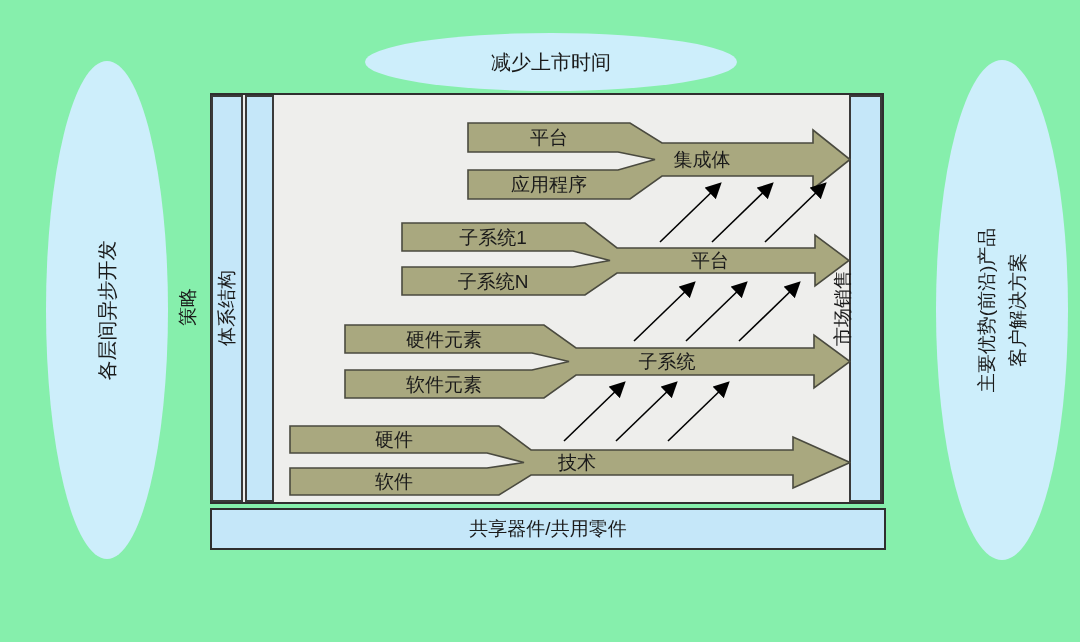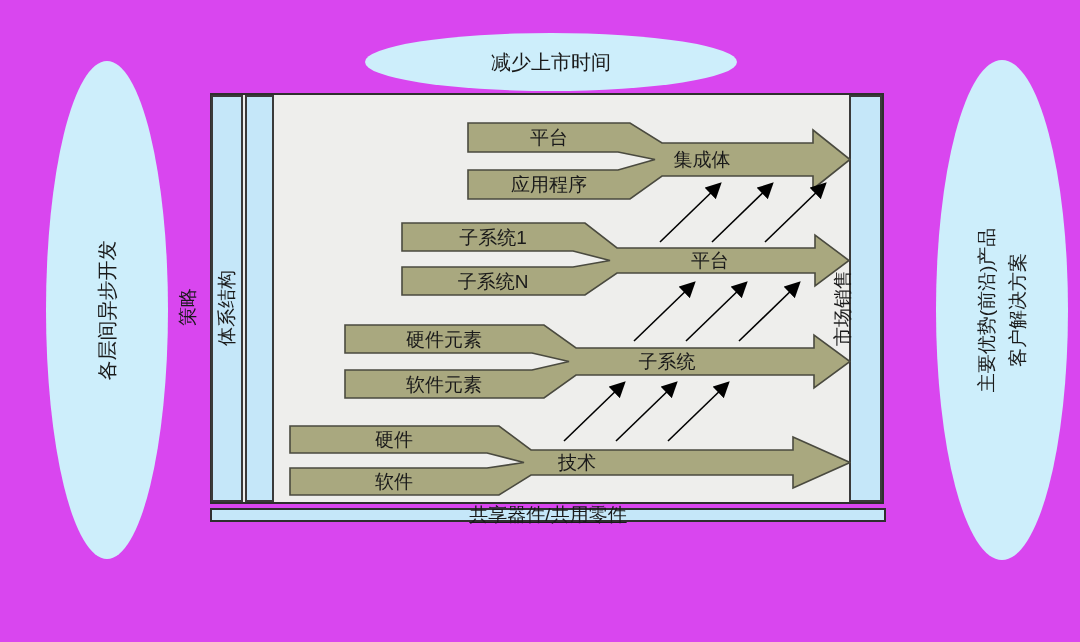--- a/index.html
+++ b/index.html
@@ -1,17 +1,17 @@
 <!DOCTYPE html>
 <html><head>
 <meta charset="utf-8">
 <style>
   html,body{margin:0;padding:0;background:#ffffff;}
   .canvas{
-    position:relative;width:1080px;height:642px;background:#d946ef;overflow:hidden;
+    position:relative;width:1080px;height:642px;background:#86efac;overflow:hidden;
     font-family:"Liberation Sans","DejaVu Sans",sans-serif;color:#1a1a1a;
   }
   .ellipse{
     position:absolute;background:#cdeefb;border-radius:50%;
     display:flex;align-items:center;justify-content:center;text-align:center;
   }
   .ellipse-top{left:365px;top:33px;width:372px;height:58px;font-size:20px;}
   .ellipse-bottom{left:379px;top:558px;width:340px;height:60px;font-size:20px;}
   .ellipse-left{left:46px;top:61px;width:122px;height:498px;}
   .ellipse-right{left:936px;top:60px;width:132px;height:500px;}
@@ -25,23 +25,23 @@
     position:absolute;left:210px;top:93px;width:674px;height:411px;
     background:#eeeeec;border:2px solid #2f2f2f;box-sizing:border-box;
   }
   .strip{
     position:absolute;background:#c5e7f9;border:2px solid #3a3a3a;box-sizing:border-box;
   }
   .strip-1{left:211px;top:95px;width:32px;height:407px;}
   .strip-2{left:245px;top:95px;width:29px;height:407px;}
   .strip-right{left:849px;top:95px;width:33px;height:407px;}
   .bottom-bar{
-    position:absolute;left:210px;top:508px;width:676px;height:14px;
+    position:absolute;left:210px;top:508px;width:676px;height:42px;
     background:#c5e7f9;border:2px solid #2f2f2f;box-sizing:border-box;
-    display:flex;align-items:center;justify-content:center;font-size:19px;text-decoration:underline;
+    display:flex;align-items:center;justify-content:center;font-size:19px;
   }
   .fork-svg{position:absolute;left:274px;top:96px;}
   .fork{fill:#a9a87f;stroke:#4a4a3f;stroke-width:1.6;}
   .dline{stroke:#000;stroke-width:1.6;}
   .svgtxt{
     font-family:"Liberation Sans","DejaVu Sans",sans-serif;
     font-size:19px;fill:#1a1a1a;text-anchor:middle;dominant-baseline:central;
   }
 </style>
 </head>

